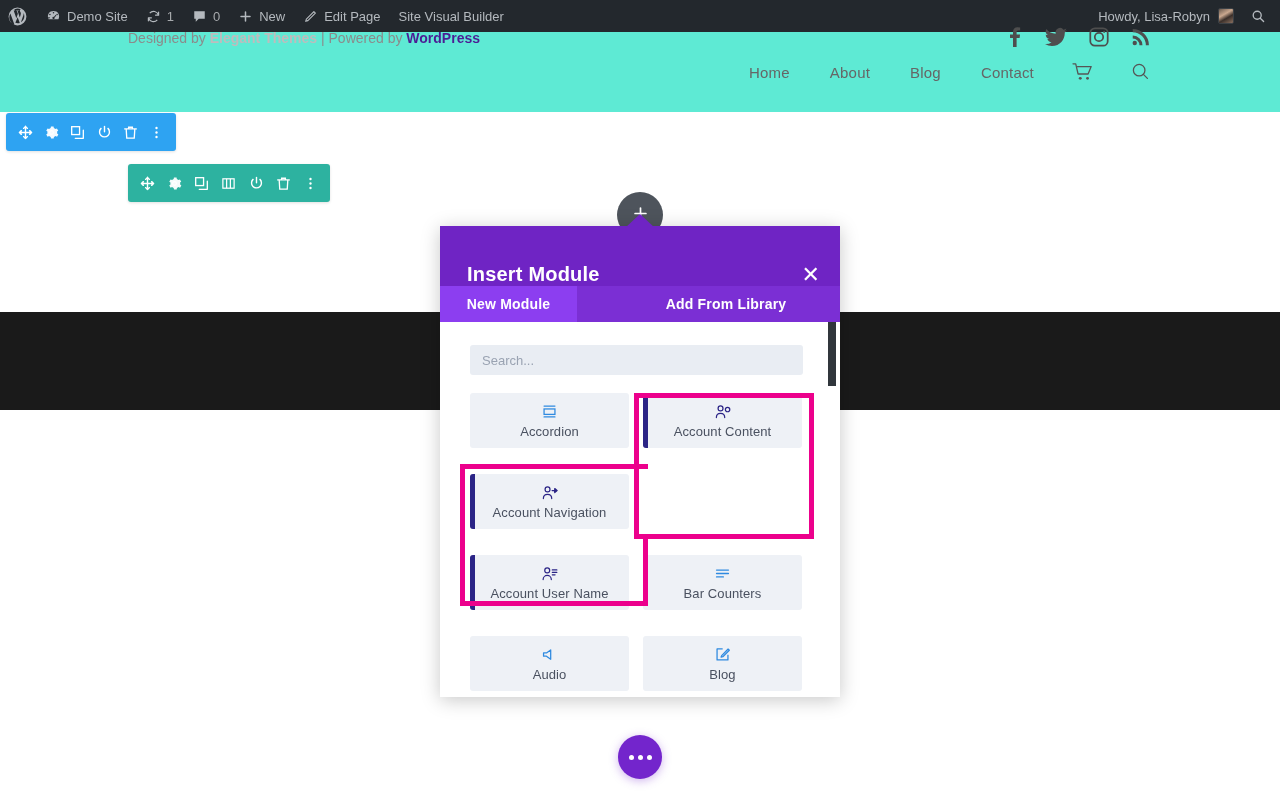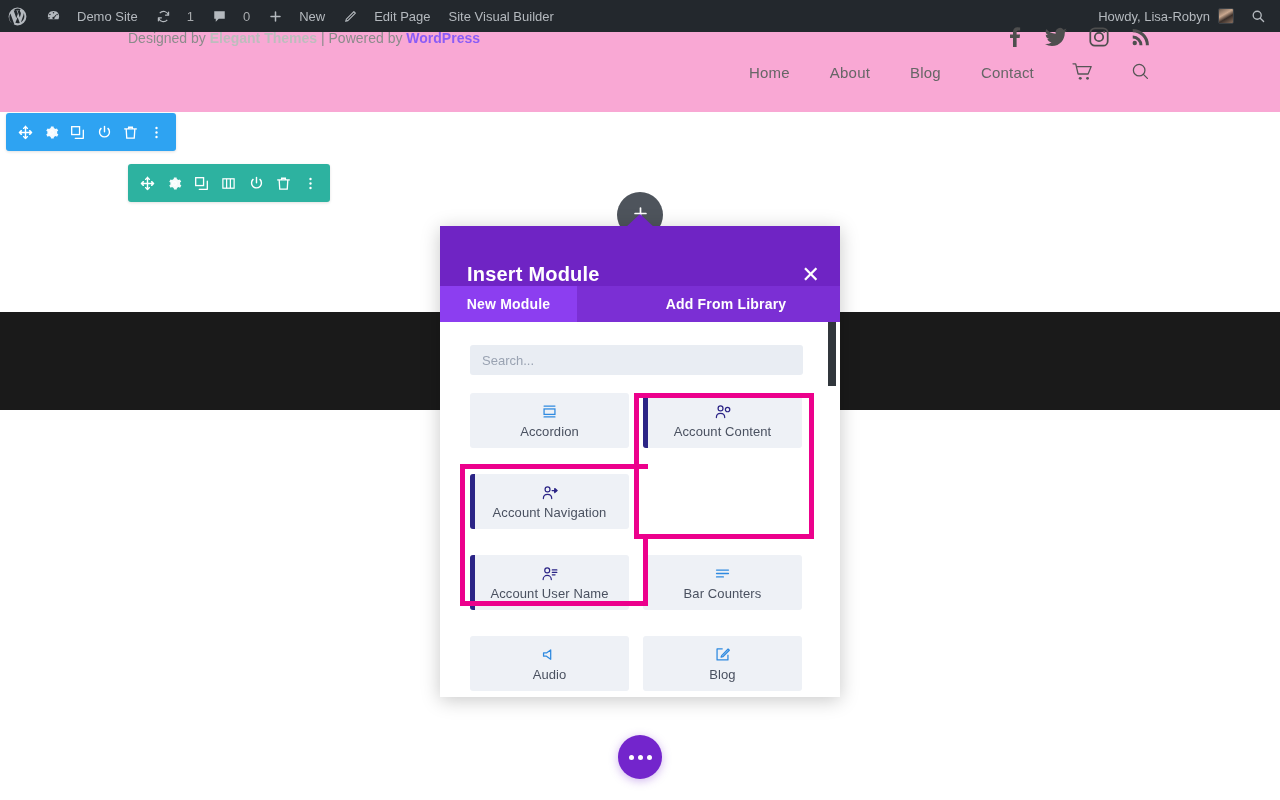--- a/index.html
+++ b/index.html
@@ -13,41 +13,41 @@
 
   
   .adminbar {
     position: absolute; top: 0; left: 0;
     width: 1280px; height: 32px;
     background: #23282d; color: #b4b9be;
     display: flex; align-items: center;
     font-size: 13px;
   }
   .ab-item {
-    display: flex; align-items: center; gap: 16px;
+    display: flex; align-items: center; gap: 6px;
     height: 24px; padding: 0 9px; color: #b4b9be;
     white-space: nowrap;
   }
   .ab-item svg { display: block; }
   .ab-logo { padding: 0 10px 0 8px; }
   .ab-right { margin-left: auto; display: flex; align-items: center; }
   .ab-howdy { display: flex; align-items: center; gap: 8px; padding: 0 8px 0 12px; color: #b4b9be; }
   .ab-avatar {
     width: 16px; height: 16px; border-radius: 2px;
     background: linear-gradient(150deg,#6b5a4e 0%, #caa88f 38%, #3a2f2a 62%, #8c7160 100%);
     border: 1px solid #3c4146; display:block;
   }
   .ab-search { padding: 0 14px 0 8px; }
   .ab-count { color: #a7aaad; }
 
   
   .siteheader {
     position: absolute; top: 32px; left: 0;
     width: 1280px; height: 80px;
-    background: #f9a8d4;
+    background: #5eead4;
     display: flex; align-items: center; justify-content: flex-end;
     box-shadow: 0 1px 0 rgba(0,0,0,0.035);
   }
   .nav { display: flex; align-items: center; gap: 0; padding-right: 110px; }
   .nav a {
     color: #666; font-size: 15px; text-decoration: none;
     padding: 0 20px; letter-spacing: .2px;
   }
   .nav .icon-btn { padding: 0 18px; color: #666; display: flex; align-items: center; }
 
@@ -57,21 +57,21 @@
     position: absolute; top: 312px; left: 0;
     width: 1280px; height: 98px;
     background: #1a1a1a;
     display: flex; align-items: center;
   }
   .footer-credit {
     position: absolute; left: 128px; top: 30px;
     color: #8b8b8b; font-size: 14px;
   }
   .footer-credit b { color: #bdbdbd; font-weight: 700; }
-  .footer-credit a { color: #8b5cf6; font-weight: 700; text-decoration: none; }
+  .footer-credit a { color: #4c1d95; font-weight: 700; text-decoration: none; }
   .footer-social {
     position: absolute; right: 128px; top: 26px;
     display: flex; align-items: center; gap: 20px;
   }
   .footer-social span { color: #4e4e4e; display: flex; align-items: center; }
   .belowfooter { position: absolute; top: 410px; left:0; width: 1280px; height: 390px; background: #fff; }
 
   
   .tb {
     position: absolute; display: flex; align-items: center;

